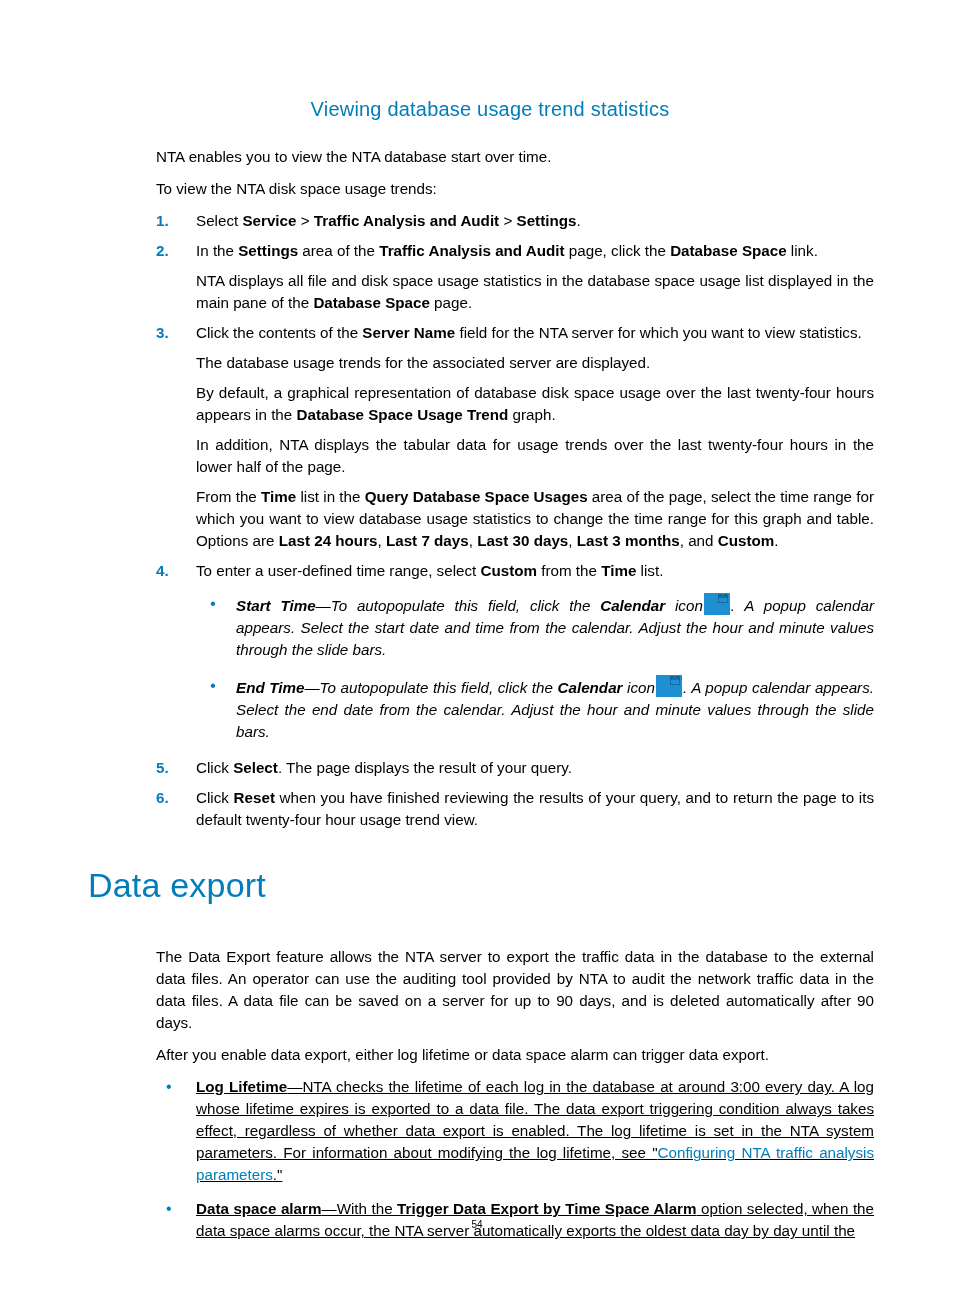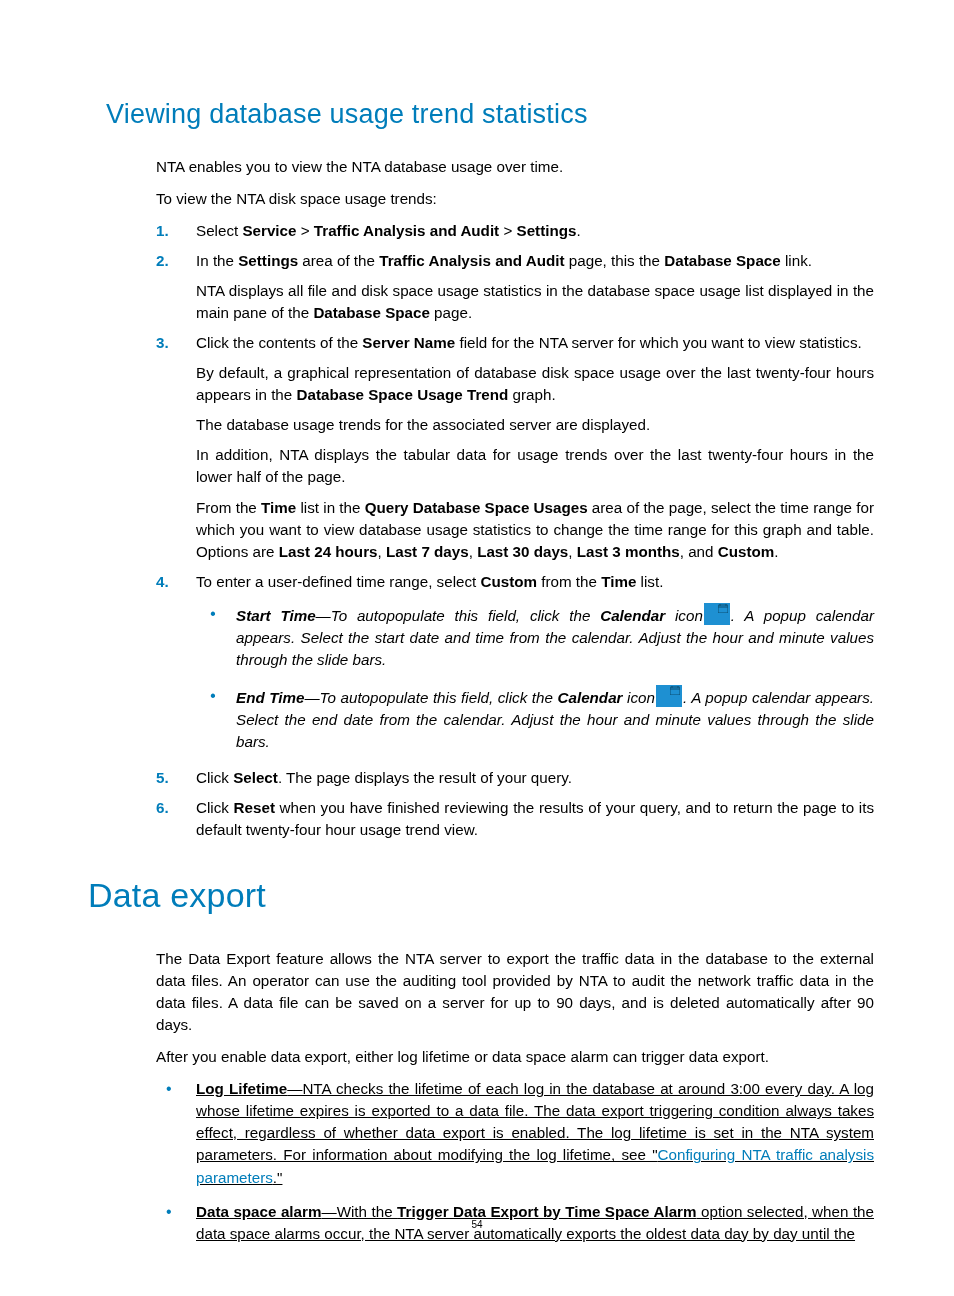--- a/index.html
+++ b/index.html
@@ -20,30 +20,31 @@
   .page {
     position: absolute;
     left: 88px;
     top: 95px;
     width: 786px;
   }
   h2.section {
     font-family: Arial, Helvetica, sans-serif;
     font-weight: 400;
     color: #007dba;
-    font-size: 27px;
+    font-size: 20px;
     margin: 0 0 22px 18px;
     letter-spacing: 0.2px;
+    text-align: center;
   }
   h1.chapter {
     font-family: Arial, Helvetica, sans-serif;
     font-weight: 400;
     color: #007dba;
     font-size: 34px;
-    margin: 30px 0 28px 0;
+    margin: 30px 0 36px 0;
     letter-spacing: 0.2px;
   }
   p.body {
     margin: 0 0 10px 68px;
     text-align: justify;
   }
   ol.steps {
     list-style: none;
     margin: 0 0 0 68px;
     padding: 0;
@@ -135,51 +136,51 @@
     font-size: 10px;
   }
 </style>
 </head>
 <body>
 
 <div class="page">
 
   <h2 class="section">Viewing database usage trend statistics</h2>
 
-  <p class="body">NTA enables you to view the NTA database usage over time.</p>
+  <p class="body">NTA enables you to view the NTA database start over time.</p>
   <p class="body">To view the NTA disk space usage trends:</p>
 
   <ol class="steps">
 
     <li>
       <span class="num">1.</span>
       <p>
         <span>Select </span><b>Service</b><span> &gt; </span><b>Traffic Analysis and Audit</b><span> &gt; </span><b>Settings</b><span>.</span>
       </p>
     </li>
 
     <li>
       <span class="num">2.</span>
       <p>
-        <span>In the </span><b>Settings</b><span> area of the </span><b>Traffic Analysis and Audit</b><span> page, this the </span><b>Database Space</b><span> link.</span>
+        <span>In the </span><b>Settings</b><span> area of the </span><b>Traffic Analysis and Audit</b><span> page, click the </span><b>Database Space</b><span> link.</span>
       </p>
       <p>
         <span>NTA displays all file and disk space usage statistics in the database space usage list displayed in the main pane of the </span><b>Database Space</b><span> page.</span>
       </p>
     </li>
 
     <li>
       <span class="num">3.</span>
       <p>
         <span>Click the contents of the </span><b>Server Name</b><span> field for the NTA server for which you want to view statistics.</span>
       </p>
+      <p>The database usage trends for the associated server are displayed.</p>
       <p>
         <span>By default, a graphical representation of database disk space usage over the last twenty-four hours appears in the </span><b>Database Space Usage Trend</b><span> graph.</span>
       </p>
-      <p>The database usage trends for the associated server are displayed.</p>
       <p>In addition, NTA displays the tabular data for usage trends over the last twenty-four hours in the lower half of the page.</p>
       <p>
         <span>From the </span><b>Time</b><span> list in the </span><b>Query Database Space Usages</b><span> area of the page, select the time range for which you want to view database usage statistics to change the time range for this graph and table. Options are </span><b>Last 24 hours</b><span>, </span><b>Last 7 days</b><span>, </span><b>Last 30 days</b><span>, </span><b>Last 3 months</b><span>, and </span><b>Custom</b><span>.</span>
       </p>
     </li>
 
     <li>
       <span class="num">4.</span>
       <p>
         <span>To enter a user-defined time range, select </span><b>Custom</b><span> from the </span><b>Time</b><span> list.</span>

